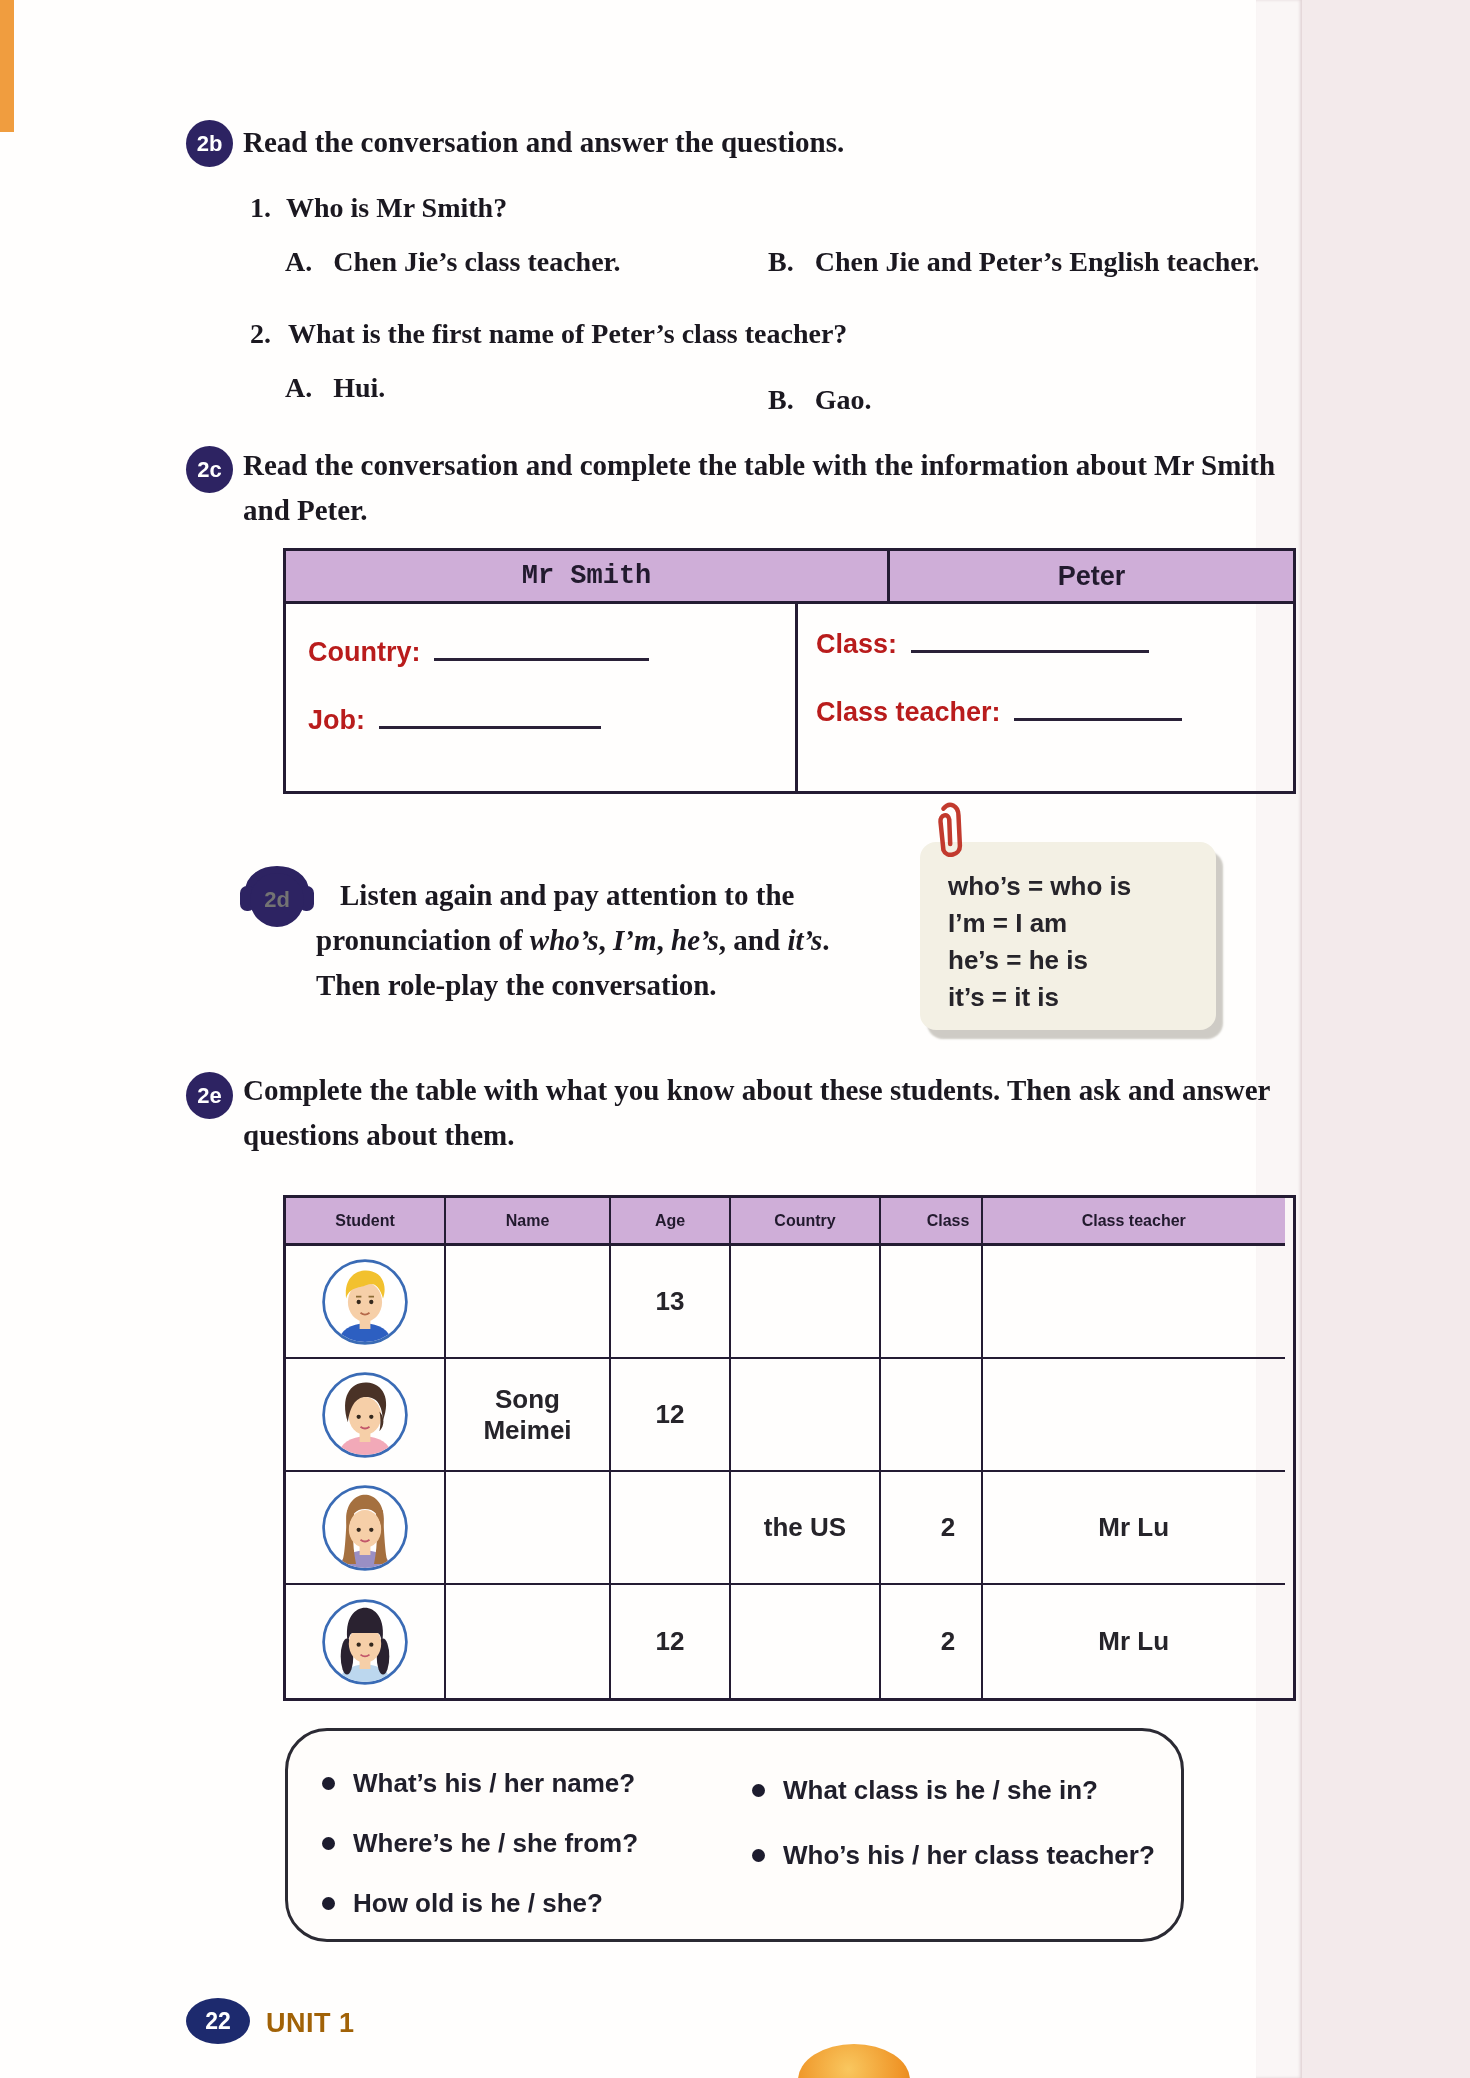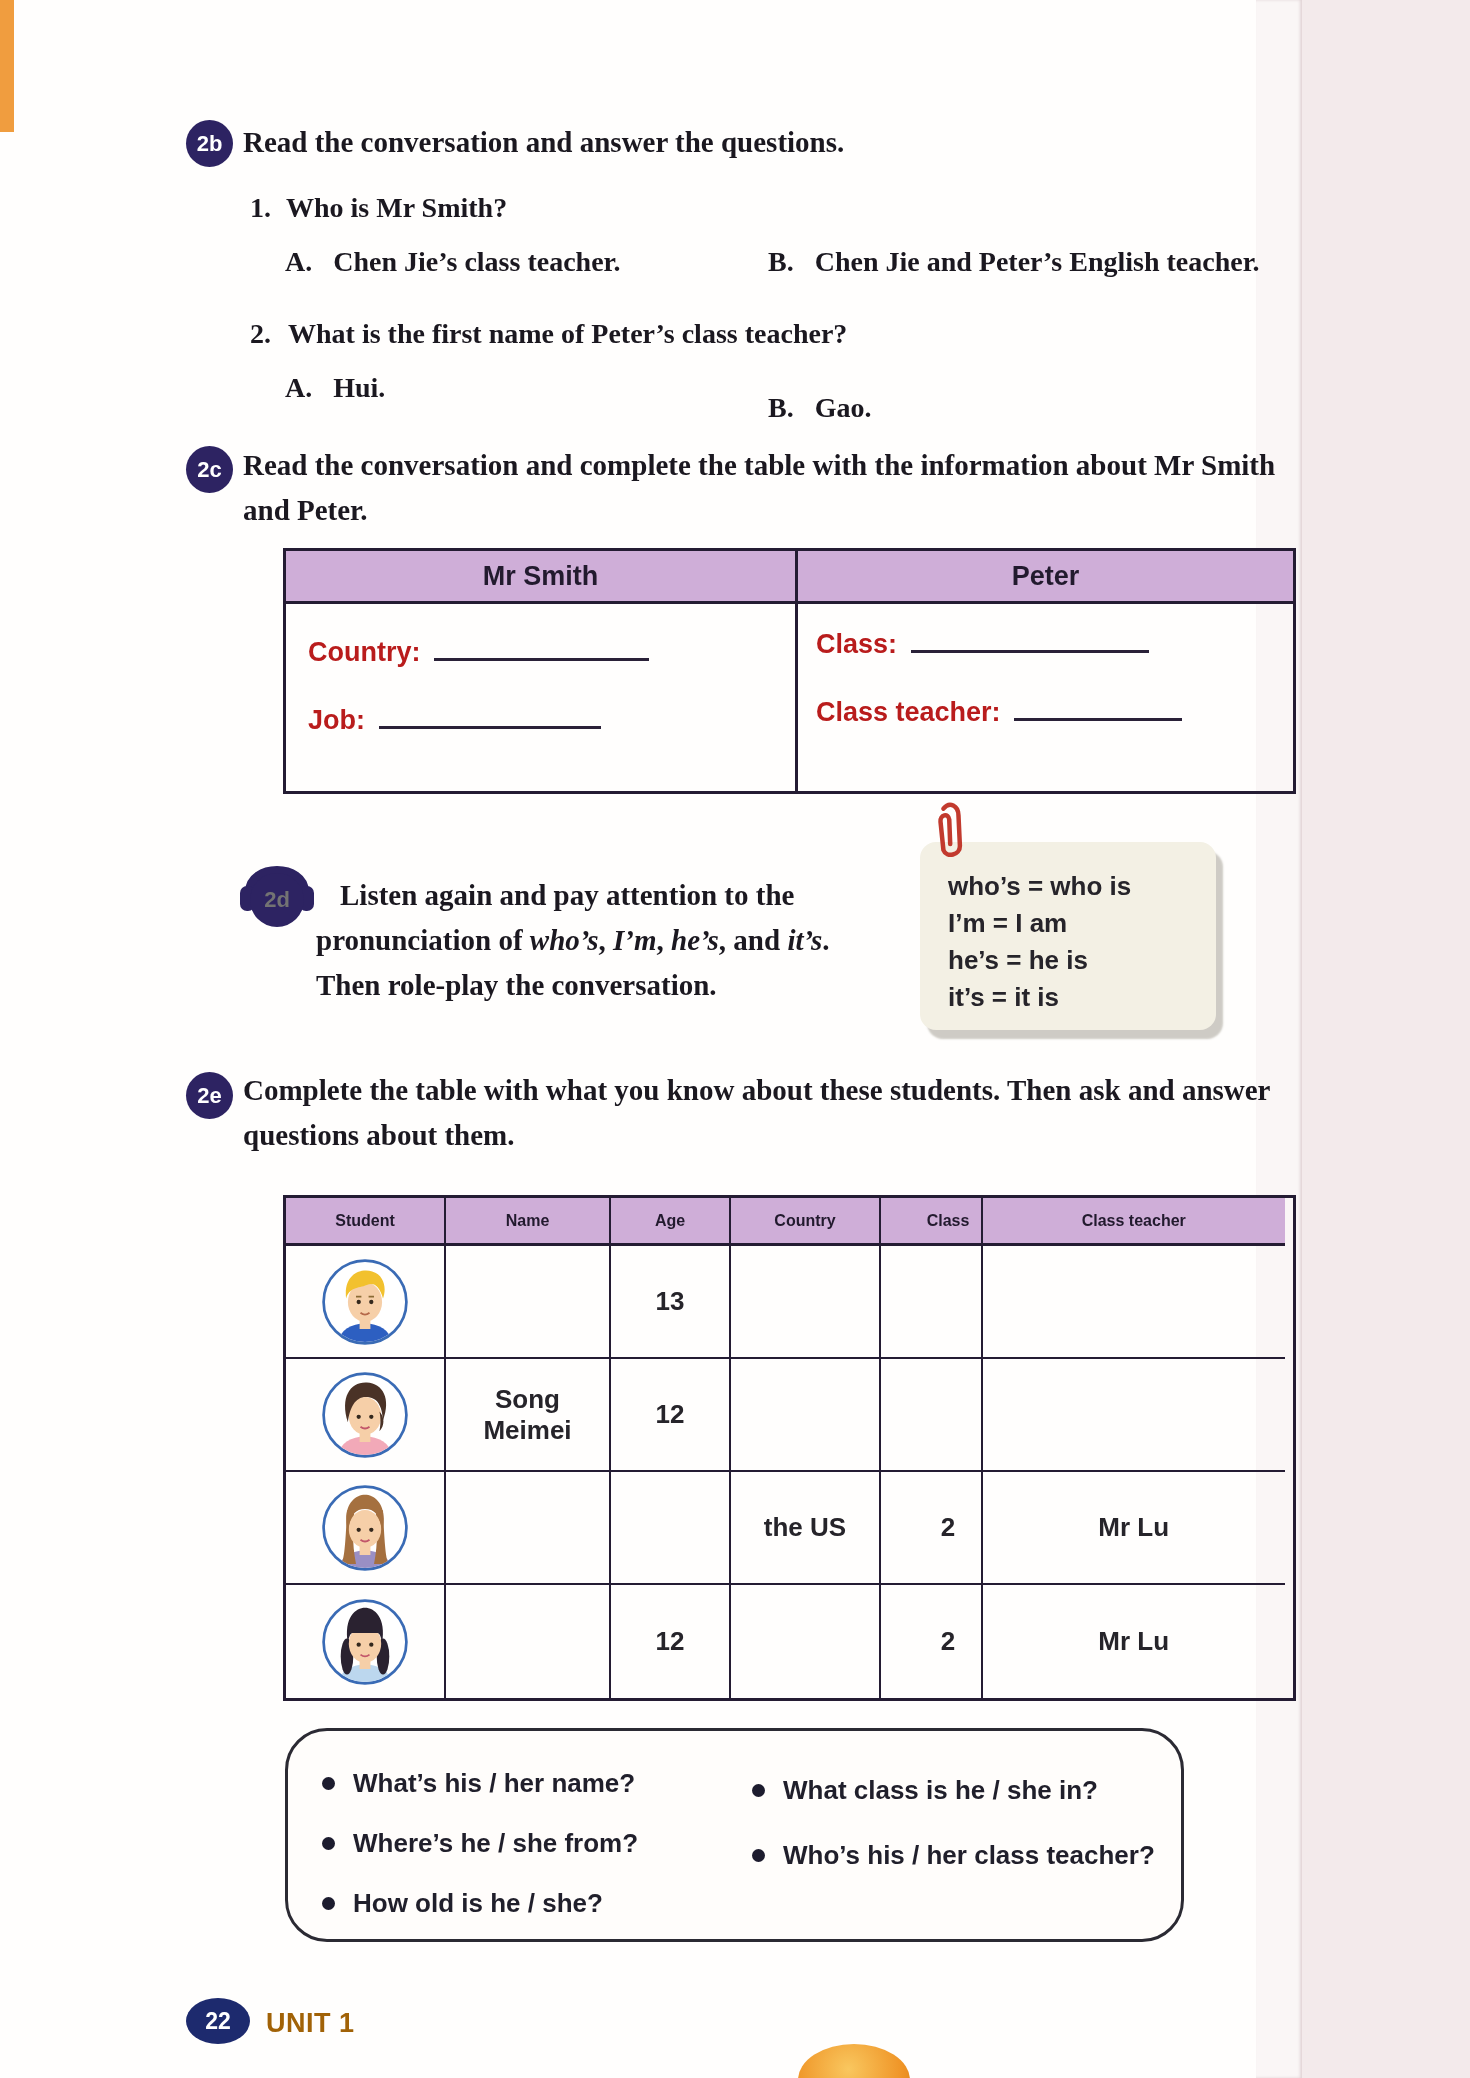--- a/index.html
+++ b/index.html
@@ -20,21 +20,21 @@
          display:flex;align-items:center;justify-content:center;
          font-family:"Liberation Sans",sans-serif;font-weight:700;font-size:22px;}
   .instr{font-size:29px;line-height:45px;}
   .qtext{font-size:28px;font-weight:700;}
 
   
   .tbl2c{left:283px;top:548px;width:1007px;height:240px;border:3px solid #241c33;}
   .tbl2c .hdr{display:flex;height:50px;border-bottom:3px solid #241c33;}
   .tbl2c .hdr div{background:#cfaed8;display:flex;align-items:center;justify-content:center;
                   font-weight:700;font-size:27px;color:#221a2e;}
-  .tbl2c .hdr .c1{width:512px;border-right:3px solid #241c33;box-sizing:border-box;}
+  .tbl2c .hdr .c1{width:604px;border-right:3px solid #241c33;box-sizing:border-box;font-family:Liberation Mono, monospace;}
   .tbl2c .hdr .c2{flex:1;}
   .tbl2c .bdy{display:flex;height:187px;}
   .tbl2c .bdy .c1{width:512px;border-right:3px solid #241c33;box-sizing:border-box;padding:30px 0 0 22px;}
   .tbl2c .bdy .c2{flex:1;padding:22px 0 0 18px;}
   .fieldrow{margin-bottom:34px;font-weight:700;font-size:27px;color:#b91c1c;white-space:nowrap;}
   .fill-line{display:inline-block;border-bottom:3px solid #2a2138;height:24px;vertical-align:baseline;margin-left:6px;}
 
   
   .note-card{left:920px;top:842px;width:296px;height:188px;background:#f3f0e4;border-radius:16px;
              box-shadow:7px 9px 2px rgba(146,142,128,.45);}
@@ -94,21 +94,21 @@
   </div>
 
   <div class="abs serif qtext" style="left:250px;top:318px;">
     <span>2.</span>
     <span style="margin-left:10px;">What is the first name of Peter’s class teacher?</span>
   </div>
   <div class="abs serif qtext" style="left:285px;top:372px;">
     <span>A.</span>
     <span style="margin-left:14px;">Hui.</span>
   </div>
-  <div class="abs serif qtext" style="left:768px;top:392px;">
+  <div class="abs serif qtext" style="left:768px;top:384px;">
     <span>B.</span>
     <span style="margin-left:14px;">Gao.</span>
   </div>
 
   <div class="abs badge" style="left:186px;top:446px;">
     <span>2c</span>
   </div>
   <div class="abs serif instr" style="left:243px;top:443px;width:1062px;">Read the conversation and complete the table with the information about Mr Smith and Peter.</div>
 
   <div class="abs tbl2c">

